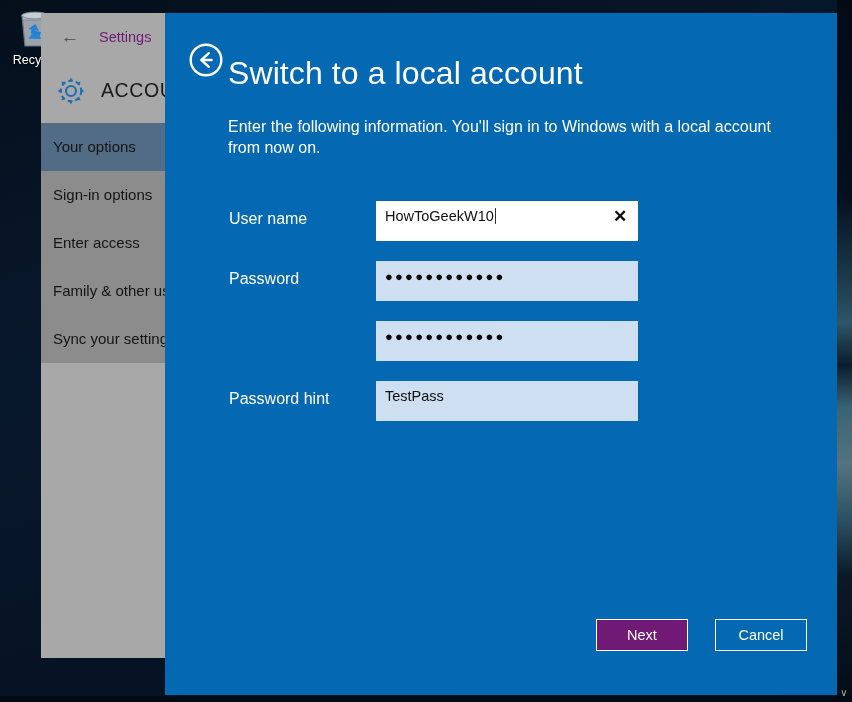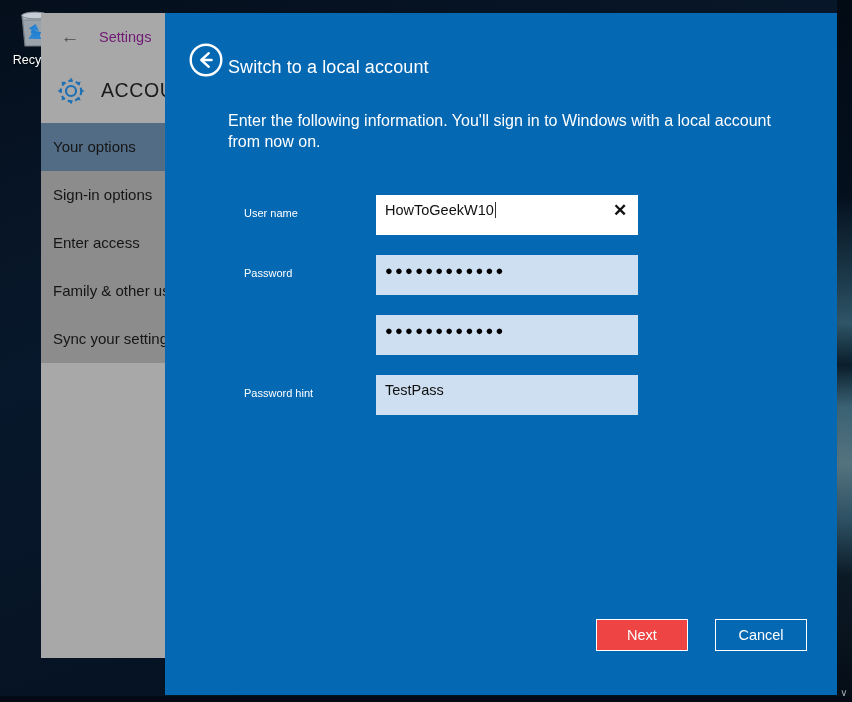--- a/index.html
+++ b/index.html
@@ -134,22 +134,22 @@
     padding: 29px 0 0 0;
   }
   #dialog-back-icon {
     position: absolute;
     left: 24px;
     top: 30px;
     width: 34px;
     height: 34px;
   }
   #dialog-title {
-    margin: 8px 0 0 63px;
-    font-size: 18px;
+    margin: 14px 0 0 63px;
+    font-size: 32px;
     font-weight: 400;
     line-height: 34px;
     letter-spacing: .1px;
   }
   #dialog-subtitle {
     margin: 26px 40px 0 63px;
     font-size: 16px;
     line-height: 21px;
     max-width: 565px;
   }
@@ -157,23 +157,23 @@
   
   #dialog-form {
     margin-top: 40px;
   }
   .form-row {
     height: 60px;
     position: relative;
   }
   .form-label {
     position: absolute;
-    left: 79px;
+    left: 64px;
     top: 10px;
-    font-size: 11px;
+    font-size: 16px;
     line-height: 22px;
     white-space: nowrap;
   }
   .form-field {
     position: absolute;
     left: 211px;
     top: 3px;
     width: 262px;
     height: 40px;
     background: #cddff0;
@@ -234,21 +234,21 @@
     color: #ffffff;
     font-family: "Liberation Sans", sans-serif;
     font-size: 14.5px;
     line-height: 30px;
     text-align: center;
     box-sizing: border-box;
     cursor: pointer;
     padding: 0;
   }
   .dlg-button.primary {
-    background: #ef4444;
+    background: #701a75;
   }
 
   
   #right-scrollbar {
     position: absolute;
     right: 0;
     top: 0;
     width: 15px;
     height: 702px;
     background: linear-gradient(180deg,

